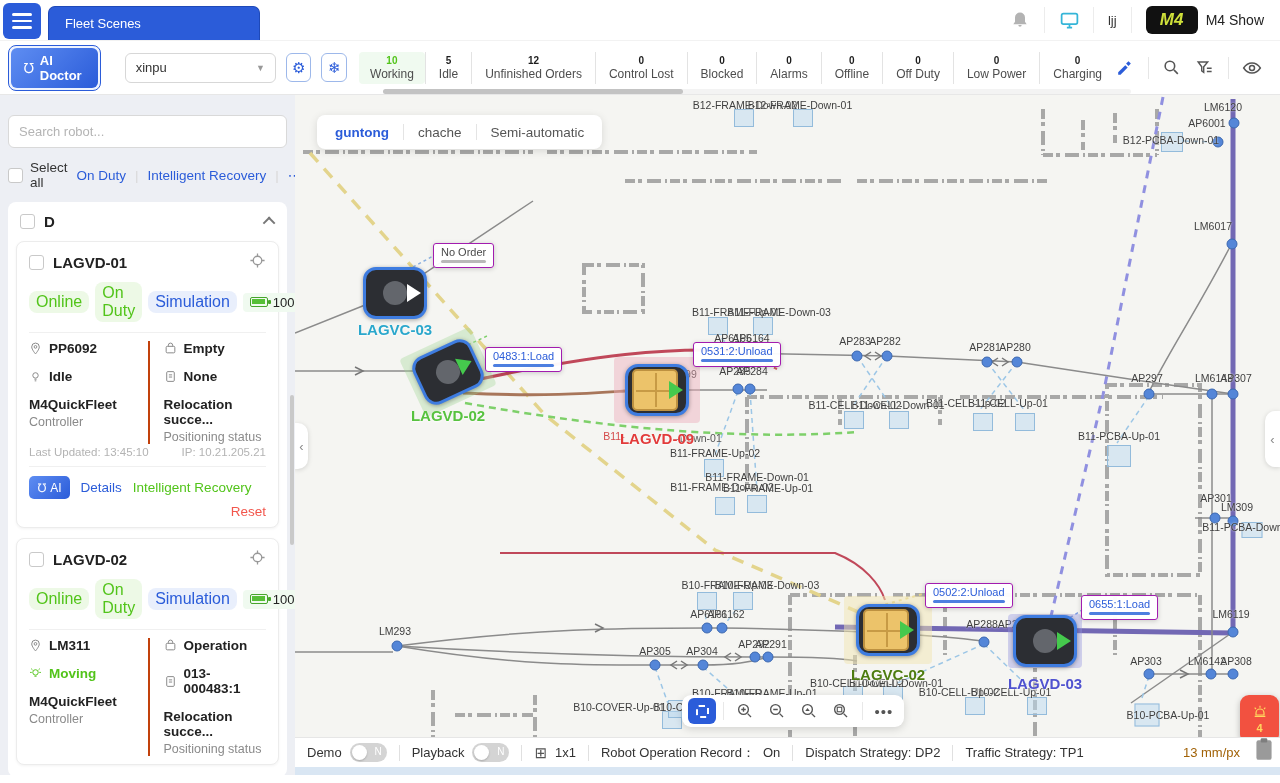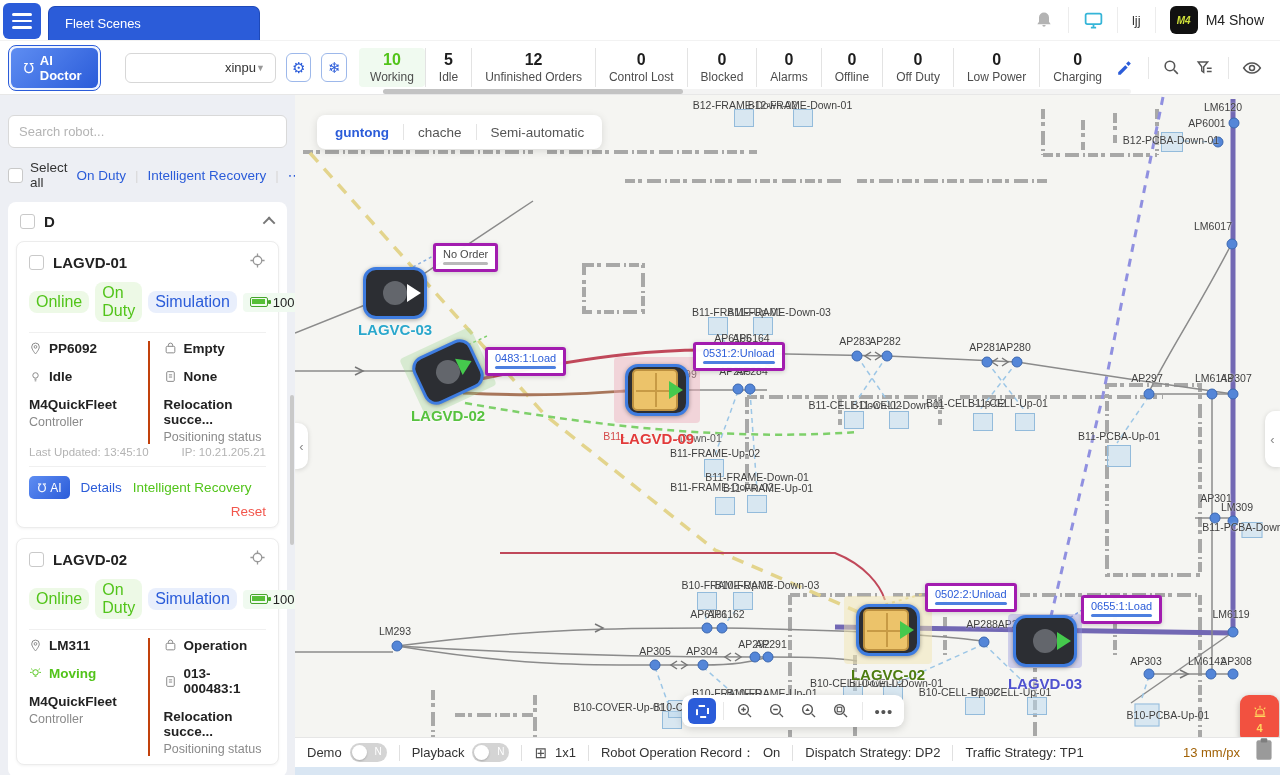--- a/index.html
+++ b/index.html
@@ -5,35 +5,35 @@
   *{margin:0;padding:0;box-sizing:border-box}
   html,body{width:1280px;height:783px;overflow:hidden;font-family:"Liberation Sans",sans-serif;background:#fff;color:#222}
   
   .hdr{height:40px;display:flex;align-items:flex-end;background:#fff;position:relative}
   .menu-btn{width:38px;height:36px;margin:2px 0 0 3px;background:#2b5cd9;border-radius:6px;display:flex;flex-direction:column;justify-content:center;align-items:center;gap:4px;align-self:center;cursor:pointer}
   .menu-btn i{display:block;width:20px;height:2.5px;background:#fff;border-radius:2px}
   .scene-tab{margin-left:7px;width:212px;height:34px;background:#2b5cd9;border:1px solid #1e49b8;border-bottom:none;border-radius:7px 7px 0 0;color:#fff;font-size:13px;display:flex;align-items:center;padding-left:16px}
   .hdr-right{margin-left:auto;display:flex;align-items:center;height:40px;align-self:center}
   .hdiv{width:1px;height:26px;background:#ececec;margin:0 14px}
   .user{font-size:13px;color:#333}
-  .m4logo{width:28px;height:28px;background:#111;border-radius:6px;color:#cfe03a;font-weight:bold;font-size:10px;font-style:italic;display:flex;align-items:center;justify-content:center;margin-right:8px}
+  .m4logo{width:52px;height:28px;background:#111;border-radius:6px;color:#cfe03a;font-weight:bold;font-size:17px;font-style:italic;display:flex;align-items:center;justify-content:center;margin-right:8px}
   .brand{font-size:14px;color:#222;margin-right:16px}
   
   .tbar{height:55px;border-top:1px solid #f2f2f2;border-bottom:1px solid #e7e7e7;display:flex;align-items:center;padding:0 8px;position:relative;background:#fff}
   .aidoc-wrap{border:1px solid #2b5cd9;border-radius:8px;padding:2px;background:#eef3fe}
   .aidoc{background:linear-gradient(135deg,#5e8df2,#2b5cd9);color:#fff;font-size:13px;font-weight:bold;border-radius:6px;padding:5px 12px;display:flex;align-items:center;gap:6px;cursor:pointer}
   .aidoc .gl{font-size:14px;font-weight:normal}
-  .scene-sel{margin-left:24px;width:170px;height:30px;border:1px solid #d7d7d7;border-radius:6px;background:#fff;display:flex;align-items:center;justify-content:flex-end;padding:0 10px;font-size:13px;color:#333;cursor:pointer}
+  .scene-sel{margin-left:24px;width:170px;height:30px;border:1px solid #d7d7d7;border-radius:6px;background:#fff;display:flex;align-items:center;justify-content:space-between;padding:0 10px;font-size:13px;color:#333;cursor:pointer}
   .caret{font-size:9px;color:#999}
   .sq-btn{width:29px;height:29px;margin-left:10px;border:1px solid #9db8ea;border-radius:6px;color:#2b5cd9;font-size:15px;display:flex;align-items:center;justify-content:center;background:#fff;cursor:pointer}
   .stats{display:flex;align-items:center;margin-left:12px}
   .stat{padding:3px 13px;text-align:center;position:relative}
   .stat + .stat{border-left:1px solid #e3e3e3}
   .stat.hl{background:#f0faf0;border-radius:4px;padding:3px 11px}
-  .stat-v{font-size:16px;font-weight:bold;color:#1d1d1d}
+  .stat-v{font-size:10px;font-weight:bold;color:#1d1d1d}
   .stat-v.green{color:#52c41a}
   .stat-l{font-size:12px;color:#4d4d4d;margin-top:1px;white-space:nowrap}
   .hscroll{position:absolute;left:383px;top:48px;width:748px;height:5px;background:#f3f3f3;border-radius:3px}
   .hscroll .thumb{width:300px;height:5px;background:#c3c3c3;border-radius:3px}
   .tbar-icons{margin-left:auto;display:flex;align-items:center;gap:13px;padding-right:10px}
   .tbar-icons .idiv{width:1px;height:22px;background:#e6e6e6}
   .icn{width:20px;height:20px;cursor:pointer}
   
   .main{display:flex;height:680px}
   .sidebar{width:295px;background:#edeff4;padding:10px 8px 0;position:relative;overflow:hidden}
@@ -90,21 +90,21 @@
   .map-label{position:absolute;z-index:3;transform:translate(-50%,-50%);font-size:10.5px;color:#3f3f3f;white-space:nowrap;text-shadow:0 0 2px rgba(245,245,242,.95)}
   .rhl{position:absolute;z-index:4;transform:translate(-50%,-50%);border-radius:4px}
   .robot{position:absolute;z-index:5;width:64px;height:52px;background:#2c2e33;border:3px solid #3e7ce0;border-radius:13px;box-shadow:0 1px 4px rgba(0,0,0,.35);cursor:pointer}
   .hub{position:absolute;left:50%;top:50%;width:24px;height:24px;margin:-12px 0 0 -12px;border-radius:50%;background:#63666c}
   .payload{position:absolute;left:4px;top:2px;width:46px;height:42px;background:#ecc36a;border:2px solid #bd9140;border-radius:5px}
   .payload:before{content:"";position:absolute;left:50%;top:2px;bottom:2px;width:2px;background:#c79a45}
   .payload:after{content:"";position:absolute;top:50%;left:2px;right:2px;height:2px;background:#c79a45}
   .tri{position:absolute;right:3px;top:50%;margin-top:-9px;width:0;height:0;border-top:9px solid transparent;border-bottom:9px solid transparent;border-left:14px solid #fff}
   .tri.green{border-left-color:#45c94d}
   .rlabel{position:absolute;z-index:6;transform:translate(-50%,-50%);font-size:15px;font-weight:bold;white-space:nowrap;text-shadow:0 1px 2px rgba(255,255,255,.9)}
-  .tip{position:absolute;z-index:7;background:rgba(255,255,255,.96);border:3px solid #a21caf;border-radius:3px;box-shadow:0 1px 5px rgba(0,0,0,.18);padding:2px 7px 4px;font-size:11px;color:#2b5cd9;white-space:nowrap}
+  .tip{position:absolute;z-index:7;background:rgba(255,255,255,.96);border:1px solid #a21caf;border-radius:3px;box-shadow:0 1px 5px rgba(0,0,0,.18);padding:2px 7px 4px;font-size:11px;color:#2b5cd9;white-space:nowrap}
   .tip .bar{height:3px;border-radius:2px;background:#4d7fe0;margin-top:2px}
   .tip.gray{color:#4a4a4a}
   .tip.gray .bar{background:#b9b9b9}
   .map-tools{position:absolute;left:387px;top:600px;z-index:8;background:#fff;border-radius:9px;box-shadow:0 2px 8px rgba(0,0,0,.15);display:flex;align-items:center;padding:3px 6px;gap:4px}
   .mtool{width:28px;height:26px;display:flex;align-items:center;justify-content:center;cursor:pointer;border-radius:6px;color:#555}
   .mtool.blue{background:#2b5cd9}
   .mtool.blue i{display:block;width:13px;height:13px;border:2px dashed #fff;border-radius:3px}
   .mtool .dots3{font-size:15px;color:#555;letter-spacing:1px}
   .tdiv{width:1px;height:18px;background:#e8e8e8;margin:0 3px}
   .edge-tab{position:absolute;z-index:8;background:#fff;box-shadow:0 1px 5px rgba(0,0,0,.15);color:#8a8a8a;display:flex;align-items:center;justify-content:center;font-size:13px;cursor:pointer}

